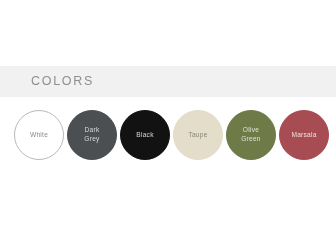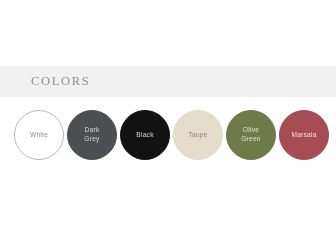--- a/index.html
+++ b/index.html
@@ -25,21 +25,21 @@
   }
   .title-band {
     height: 31px;
     background: #f1f1f1;
     display: flex;
     align-items: center;
     padding-left: 31px;
     box-sizing: border-box;
   }
   .title-text {
-    font-family: Liberation Serif, serif;
+    font-family: Liberation Sans, sans-serif;
     font-size: 12.5px;
     letter-spacing: 1.7px;
     color: #8e8e8e;
     font-weight: 400;
     line-height: 1;
   }
   .swatch-row {
     display: flex;
     align-items: flex-start;
     padding: 13px 0 0 14px;

